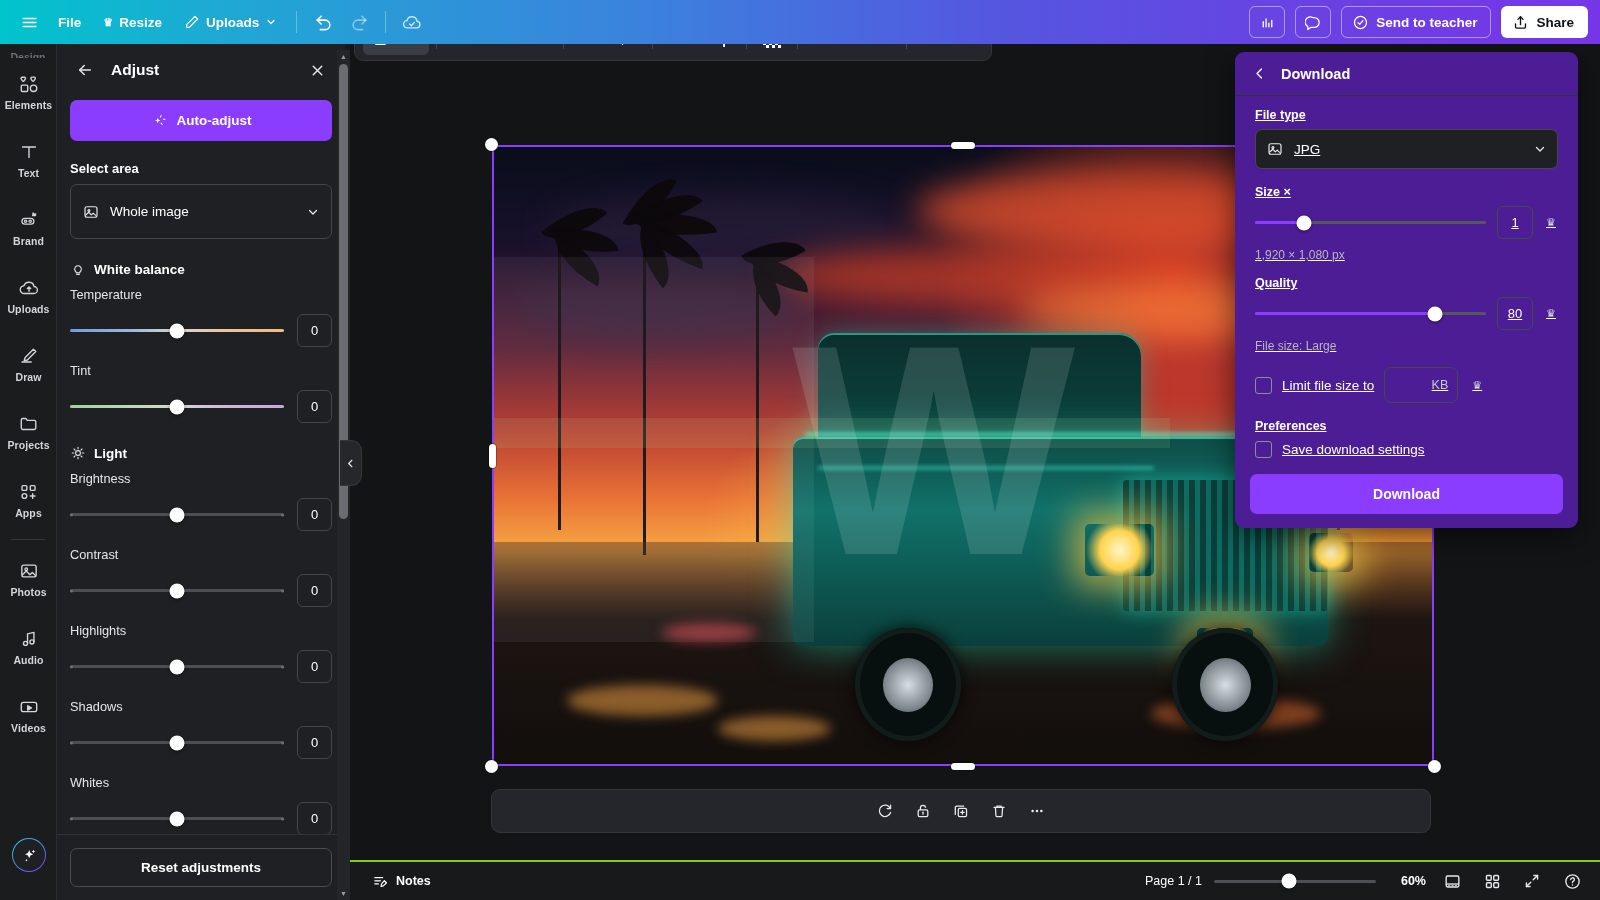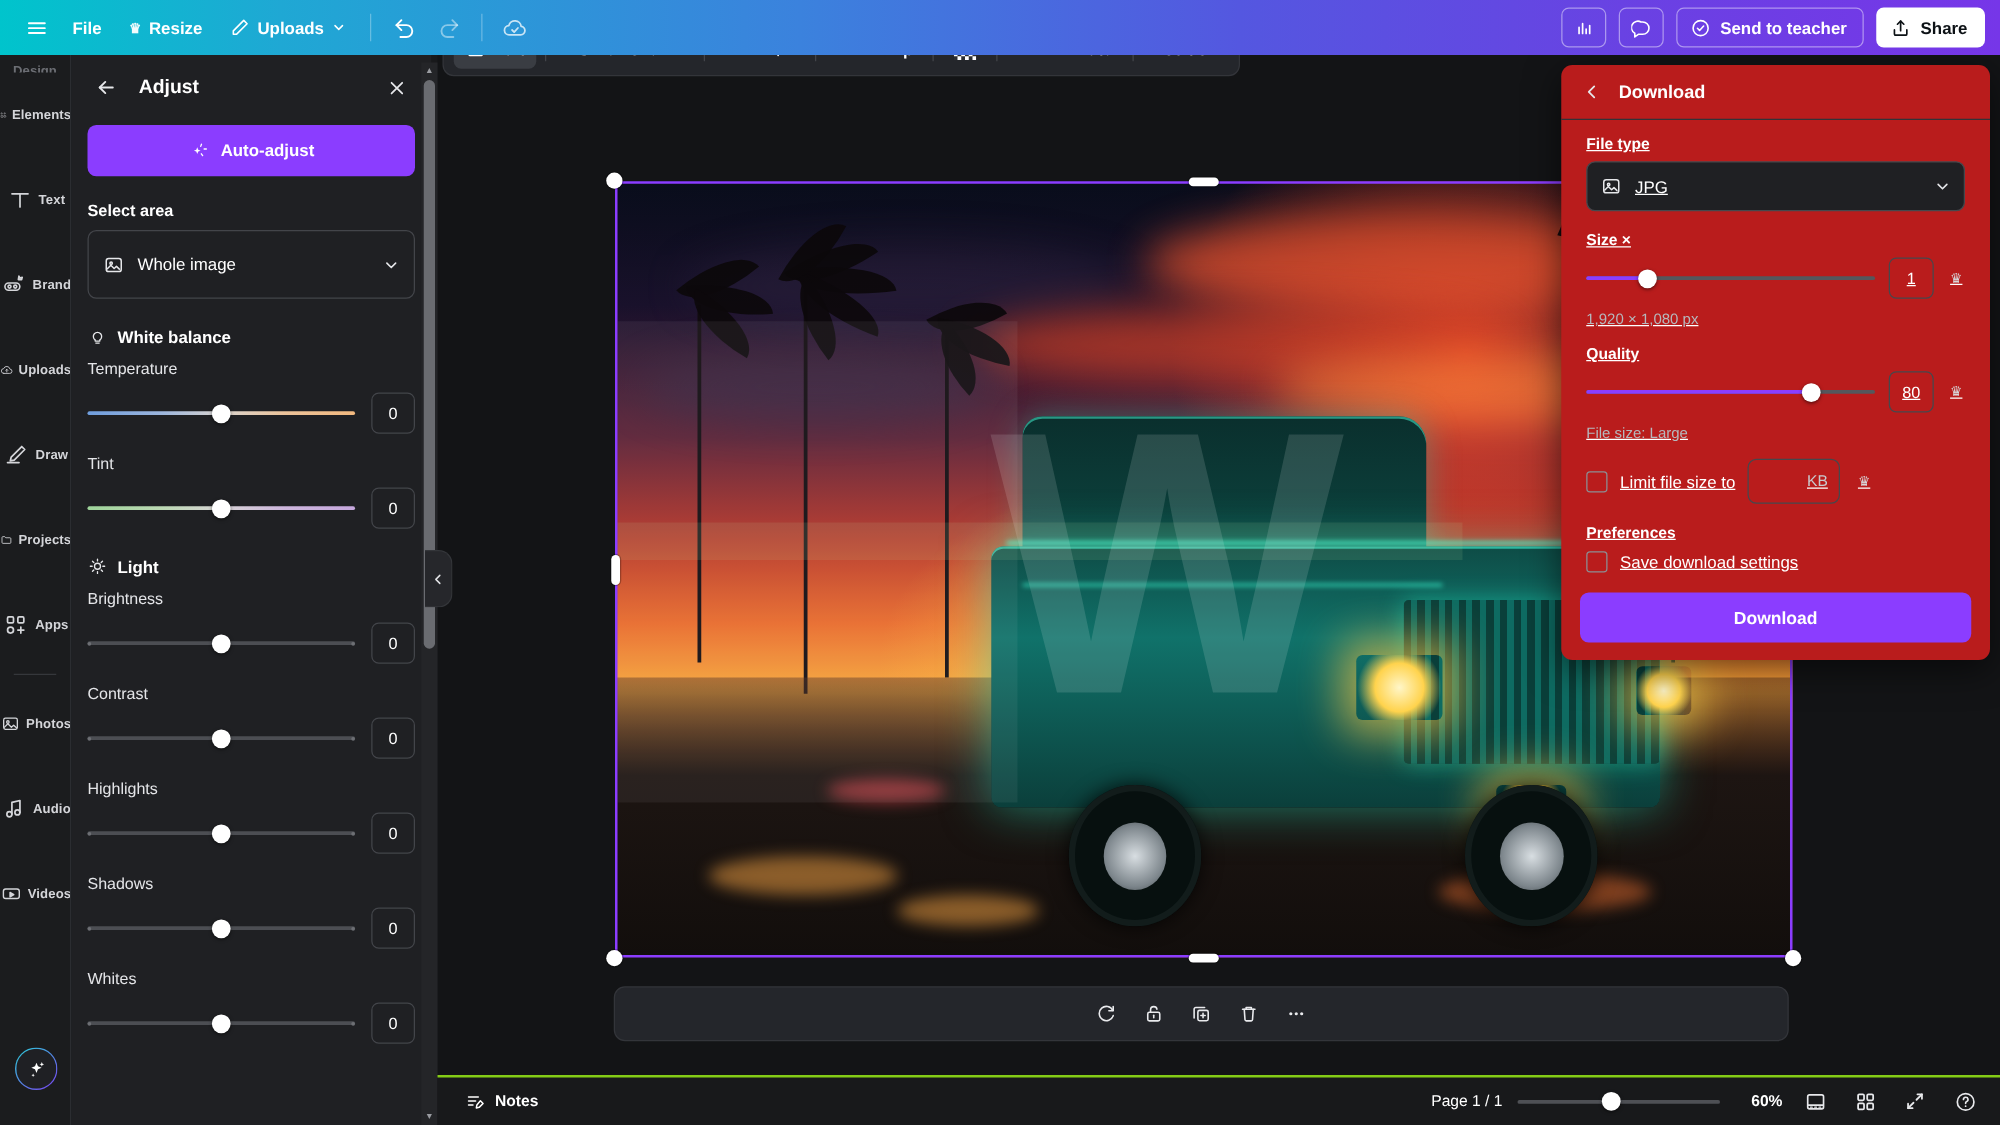--- a/index.html
+++ b/index.html
@@ -45,21 +45,21 @@
   }
   .crown { font-size: 11px; opacity: 0.95; }
 
   
   .rail {
     position: absolute; left: 0; top: 44px; width: 57px; height: 856px;
     background: #1b1c1e; border-right: 1px solid #2b2d31;
     z-index: 40; overflow: hidden;
   }
   .rail-item {
-    width: 57px; height: 68px; display: flex; flex-direction: row;
+    width: 57px; height: 68px; display: flex; flex-direction: column;
     align-items: center; justify-content: center; gap: 4px; cursor: pointer;
     color: #d4d5d9;
   }
   .rail-label { font-size: 10.5px; font-weight: 700; letter-spacing: .1px; }
   .rail-top-cut { height: 14px; display:flex; align-items:flex-end; justify-content:center; overflow:hidden; }
   .rail-top-cut span { font-size: 10.5px; font-weight: 700; color: #6c6e74; transform: translateY(5px); }
   .rail-divider { width: 34px; height: 1px; background: #35373b; margin: 5px auto; }
   .ai-orb {
     position: absolute; left: 12px; bottom: 28px; width: 34px; height: 34px;
     border-radius: 50%; display: flex; align-items: center; justify-content: center;
@@ -281,22 +281,22 @@
   .db-btn {
     height: 32px; border-radius: 6px; display: flex; align-items: center; gap: 6px;
     padding: 0 9px; font-size: 13px; font-weight: 700; color: #fff; cursor: pointer;
     white-space: nowrap;
   }
   .db-btn.active { background: #3a3d43; }
   .db-sep { width: 1px; height: 20px; background: #42444a; margin: 0 5px; }
 
   
   .dl {
-    position: absolute; right: 8px; top: 52px; width: 343px;
-    background: #b91c1c; border-radius: 9px; z-index: 55;
+    position: absolute; right: 22px; top: 52px; width: 343px;
+    background: #4c1d95; border-radius: 9px; z-index: 55;
     box-shadow: 0 8px 28px rgba(0,0,0,.55);
     padding-bottom: 14px;
   }
   .dl-head { height: 44px; display: flex; align-items: center; gap: 8px; padding: 0 8px 0 10px;
              border-bottom: 1px solid #323338; }
   .dl-title { font-size: 14.5px; font-weight: 700; }
   .dl-body { padding: 12px 20px 0; text-decoration: underline; }
   .dl-label { font-size: 12.5px; font-weight: 700; color: #fff; margin-bottom: 7px; }
   .dl-select {
     height: 40px; border: 1px solid #46484d; border-radius: 7px; background: #1f2023;
@@ -676,20 +676,25 @@
                 <span class="dot-end" style="left:0"></span>
                 <span class="dot-end" style="right:0"></span>
               <div class="knob" style="left:50%"></div>
               </div>
           </div>
           <div class="num-box">0</div>
         </div>
       </div>
     </div>
 
+    <div class="panel-foot">
+      <div class="reset-btn">
+        <span>Reset adjustments</span>
+      </div>
+    </div>
   </div>
 
   <div class="pscroll">
     <div class="arrow top">▲</div>
     <div class="thumb"></div>
     <div class="arrow bot">▼</div>
   </div>
 
   <div class="collapse-handle">
     <svg class="svg-i" width="11" height="11" viewBox="0 0 24 24" fill="none" stroke="#e2e3e6" stroke-width="2.6" stroke-linecap="round" stroke-linejoin="round">

